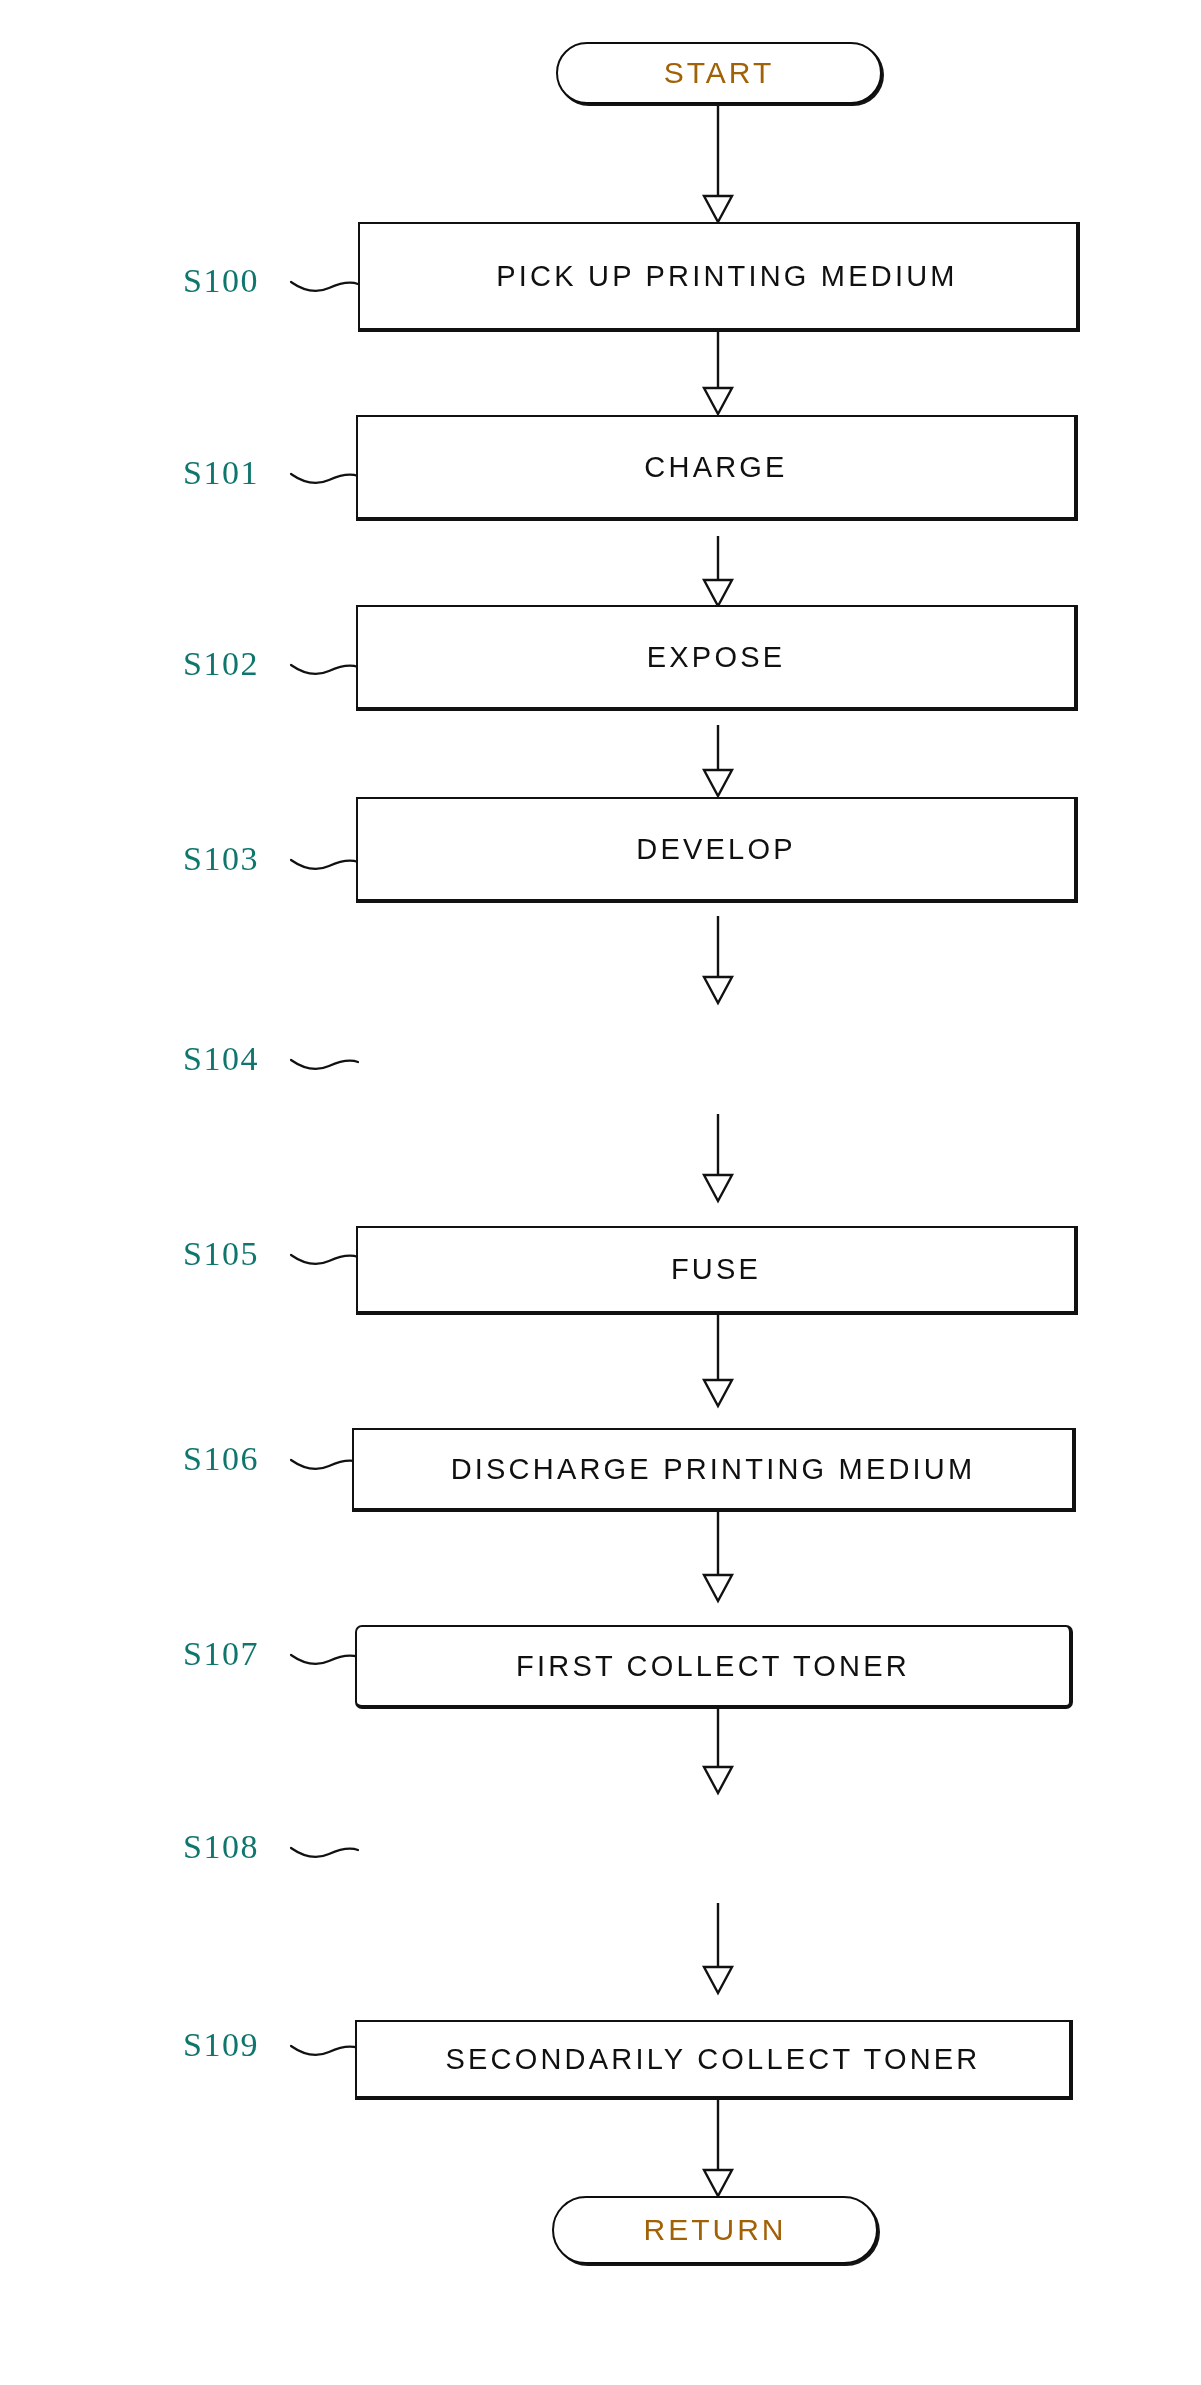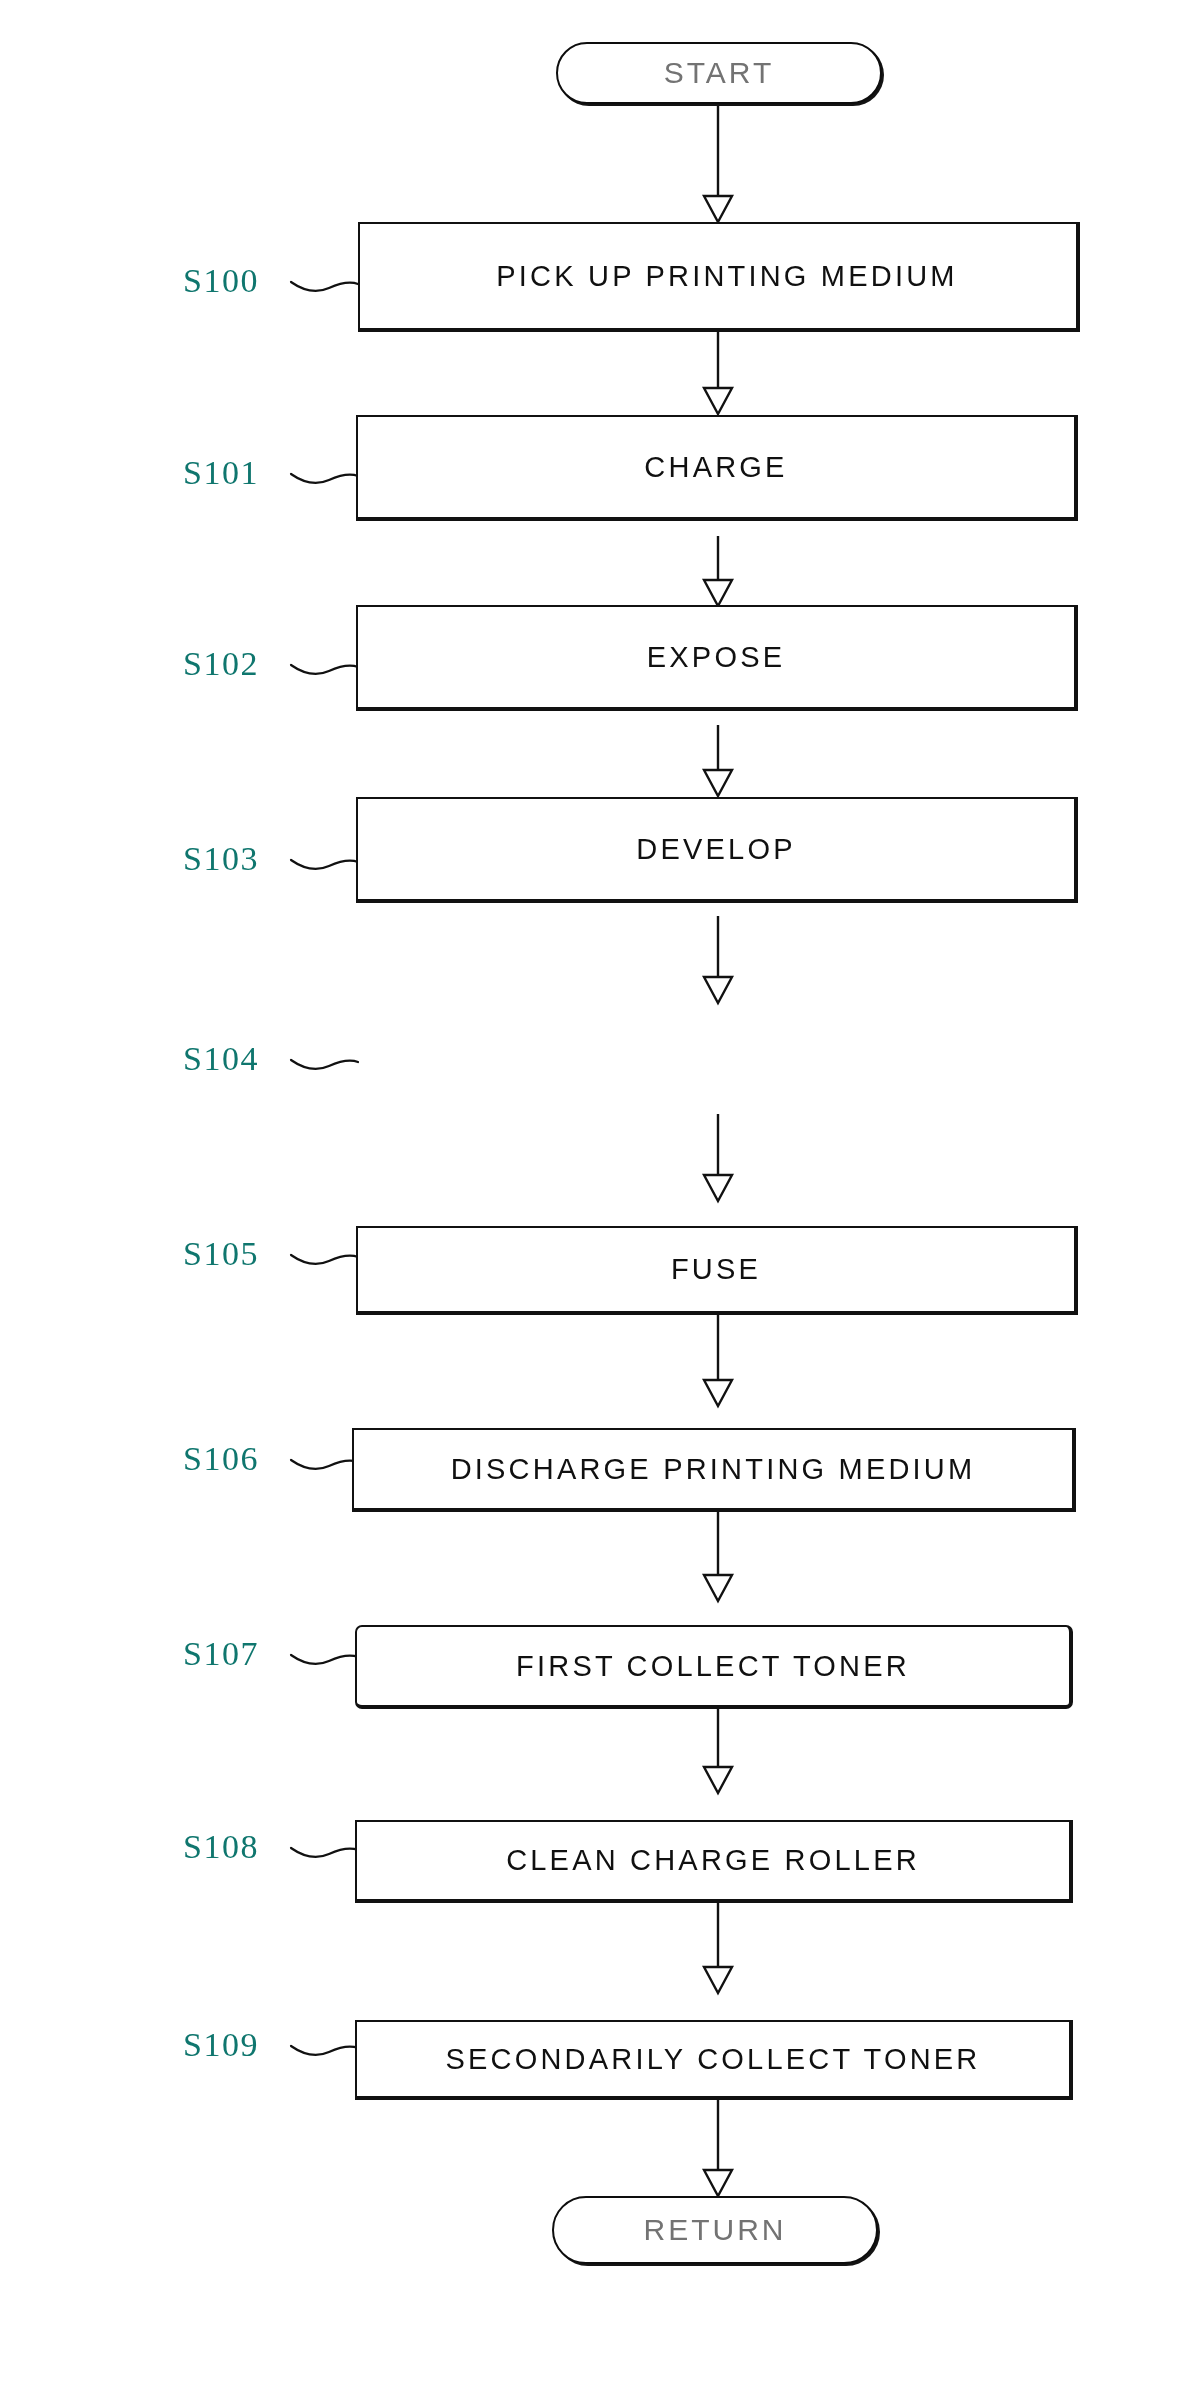--- a/index.html
+++ b/index.html
@@ -41,21 +41,21 @@
     border-radius: 999px;
     background: #ffffff;
     display: flex;
     align-items: center;
     justify-content: center;
     box-shadow: 2px 2px 0 0 #141414;
   }
   .terminator .term-label {
     font-size: 30px;
     letter-spacing: 3px;
-    color: #737373;
+    color: #a16207;
     font-family: "Liberation Sans", sans-serif;
   }
 
   
   .process-box {
     position: absolute;
     box-sizing: border-box;
     background: #ffffff;
     border-top: 2px solid #111111;
     border-left: 2px solid #111111;
@@ -169,23 +169,20 @@
     <div class="process-box" style="left:352px; top:1428px; width:724px; height:84px;">
       <span class="box-label">DISCHARGE PRINTING MEDIUM</span>
     </div>
 
     <div class="step-label" style="left:183px; top:1635px;">S107</div>
     <div class="process-box" style="left:355px; top:1625px; width:718px; height:84px;border-radius:7px;">
       <span class="box-label">FIRST COLLECT TONER</span>
     </div>
 
     <div class="step-label" style="left:183px; top:1828px;">S108</div>
-    <div class="process-box" style="left:355px; top:1820px; width:718px; height:83px;">
-      <span class="box-label">CLEAN CHARGE ROLLER</span>
-    </div>
 
     <div class="step-label" style="left:183px; top:2026px;">S109</div>
     <div class="process-box" style="left:355px; top:2020px; width:718px; height:80px;">
       <span class="box-label">SECONDARILY COLLECT TONER</span>
     </div>
 
     <div class="terminator" style="left:552px; top:2196px; width:326px; height:68px;">
       <span class="term-label">RETURN</span>
     </div>
 

